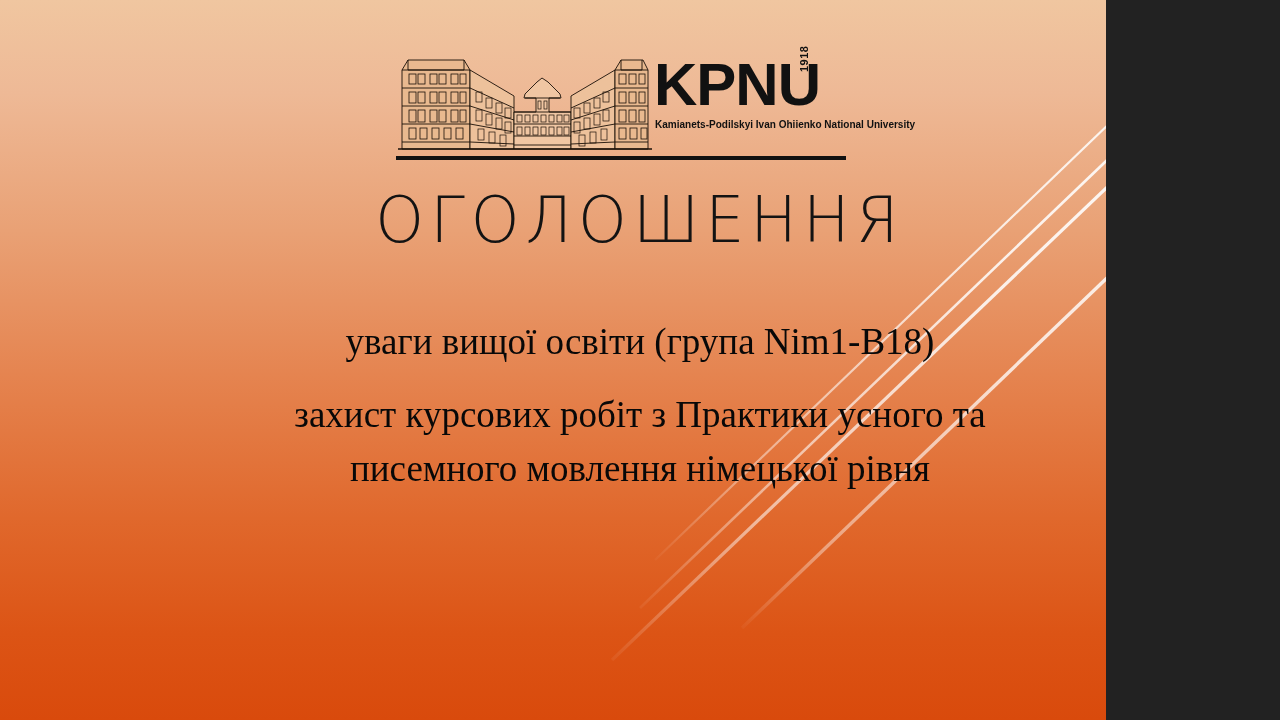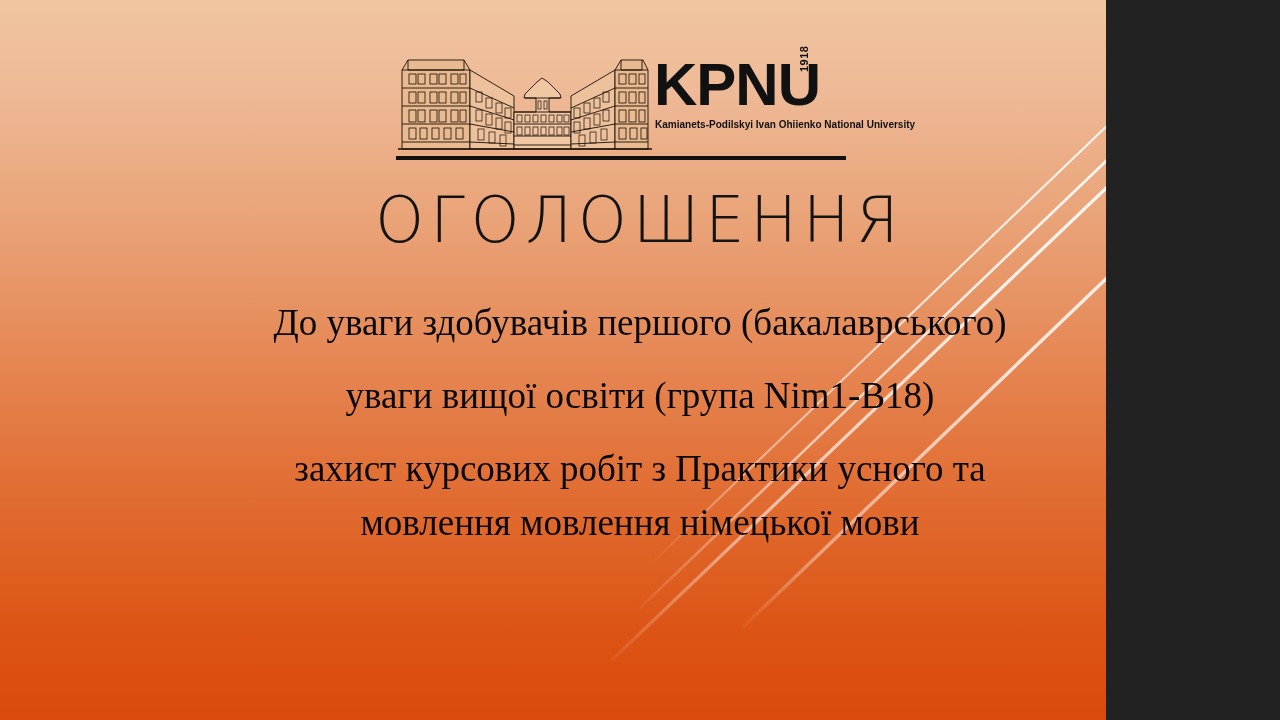--- a/index.html
+++ b/index.html
@@ -280,19 +280,18 @@
       <div id="logo-year">1918</div>
       <div id="logo-subtitle">Kamianets-Podilskyi Ivan Ohiienko National University</div>
     </div>
 
     <div id="logo-rule"></div>
   </div>
 
   <div id="announcement-title">ОГОЛОШЕННЯ</div>
 
   <div id="body-copy">
-    <p class="body-para para-gap-1">До уваги здобувачів першого (бакалаврського)</p>
     <p class="body-para para-gap-2">уваги вищої освіти (група Nim1-B18)</p>
     <p class="body-para para-gap-3">захист курсових робіт з Практики усного та
-мовлення мовлення німецької мови</p>
+писемного мовлення німецької рівня</p>
   </div>
 
 </div>
 
 </body></html>

